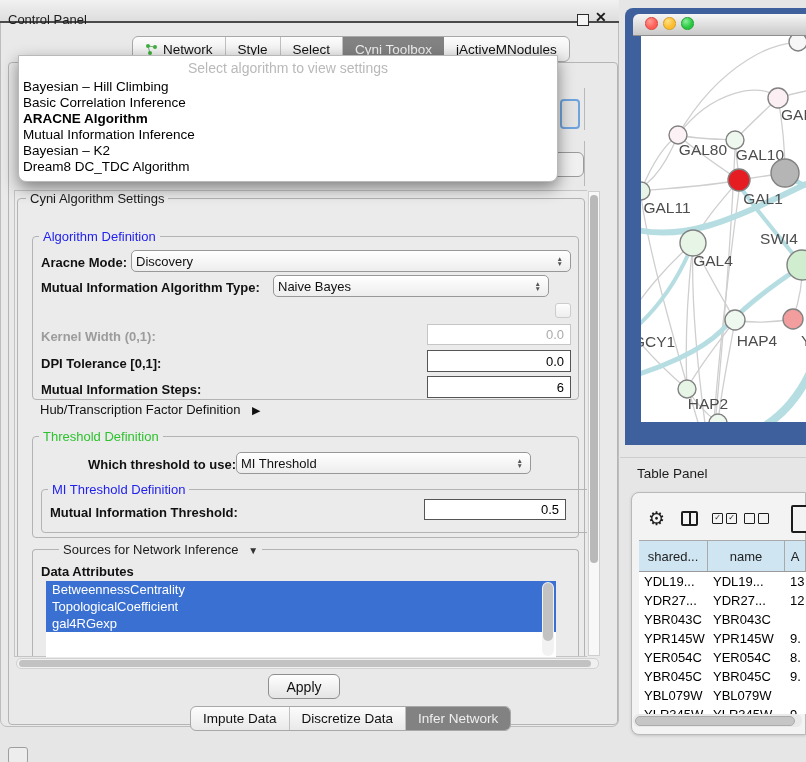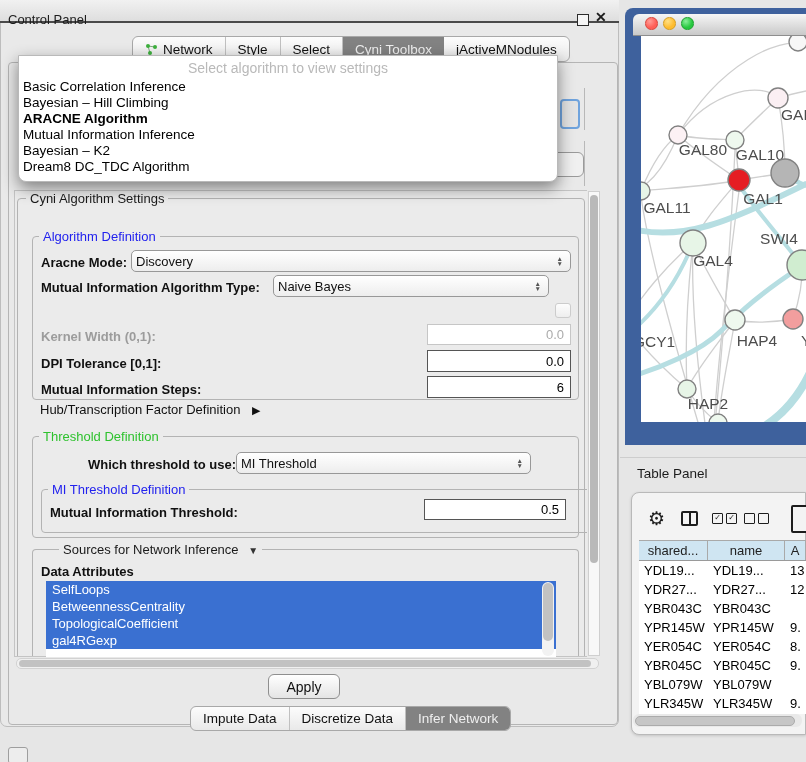--- a/index.html
+++ b/index.html
@@ -105,21 +105,21 @@
     box-shadow:0 1px 3px rgba(0,0,0,0.15);}
   .tb-icon{position:absolute;color:#1c1c1c;}
   #gear-icon{left:648px;top:507px;font-size:19px;}
   #cols-icon{left:681px;top:511px;width:17px;height:15px;border:2px solid #1c1c1c;border-radius:2px;box-sizing:border-box;}
   #cols-icon:before{content:"";position:absolute;left:5.5px;top:0;width:2px;height:11px;background:#1c1c1c;}
   .cb{position:absolute;width:9px;height:9px;border:1.5px solid #1c1c1c;border-radius:1px;font-size:8px;
     line-height:8px;text-align:center;color:#1c1c1c;}
   #page-icon{left:791px;top:505px;width:22px;height:24px;border:2px solid #1c1c1c;border-radius:2px;background:#f3f3f3;}
 
   #data-table{left:639px;top:540px;width:167px;height:174px;background:#ffffff;overflow:hidden;font-size:13px;}
-  #table-header{display:flex;height:21px;background:#cfe5f2;border-top:1px solid #a9a9a9;
+  #table-header{display:flex;height:32px;background:#cfe5f2;border-top:1px solid #a9a9a9;
     border-bottom:1px solid #9a9a9a;box-sizing:border-box;}
   .th{display:flex;align-items:center;justify-content:center;border-right:1px solid #a9a9a9;
     box-sizing:border-box;color:#222;}
   .tr{display:flex;height:19px;align-items:center;background:#fff;}
   .td{padding-left:5px;white-space:nowrap;overflow:hidden;box-sizing:border-box;color:#000;}
   #tbl-hsb{left:633px;top:714px;width:169px;height:13px;background:#e9e9e9;border-radius:6px;}
   #tbl-hsb-thumb{left:2px;top:1.5px;width:160px;height:10px;background:#c6c6c6;border-radius:5px;
     border:1px solid #ababab;box-sizing:border-box;}
 
   .expander{position:absolute;font-size:13px;color:#111;white-space:nowrap;}
@@ -165,22 +165,22 @@
   <div class="abs frag" id="frag-combo-blue"></div>
   <div class="abs frag" id="frag-border-1"></div>
   <div class="abs frag" id="frag-border-2"></div>
   <div class="abs frag" id="frag-combo-2"></div>
 
   <div class="abs" id="cp-outer"></div>
 
   <div class="abs" id="algo-popup">
     <div id="algo-prompt">Select algorithm to view settings</div>
     <div id="algo-items">
+        <div class="algo-item">Bayesian – Hill Climbing</div>
         <div class="algo-item">Basic Correlation Inference</div>
-        <div class="algo-item">Bayesian – Hill Climbing</div>
         <div class="algo-item selected">ARACNE Algorithm</div>
         <div class="algo-item">Mutual Information Inference</div>
         <div class="algo-item">Bayesian – K2</div>
         <div class="algo-item">Dream8 DC_TDC Algorithm</div>
       </div>
   </div>
 
   <div class="abs" id="settings-viewport">
     <div class="group" id="g-cyni" style="left:2px;top:7px;width:566px;height:470px;">
       <span class="group-title" style="left:8px;color:#1a1a1a;">Cyni Algorithm Settings</span>
@@ -246,21 +246,20 @@
         <span class="group-title" style="left:6px;color:#1a1a1a;margin-left:20px;">
           <span>Sources for Network Inference</span>
           <span class="tri-down">▼</span>
         </span>
         <span class="lbl" style="left:8px;top:14px;">Data Attributes</span>
       </div>
     </div>
   </div>
 
   <div class="abs" id="attr-list">
-      <div class="attr-row" style="background: rgb(58, 112, 209);">SelfLoops</div>
       <div class="attr-row" style="background: rgb(58, 112, 209);">BetweennessCentrality</div>
       <div class="attr-row" style="background: rgb(58, 112, 209);">TopologicalCoefficient</div>
       <div class="attr-row" style="background: rgb(58, 112, 209);">gal4RGexp</div>
     </div>
   <div class="abs" id="attr-sb">
     <div class="abs" id="attr-sb-thumb"></div>
   </div>
 
   <div class="abs" id="v-scrollbar">
     <div class="abs" id="v-thumb"></div>

